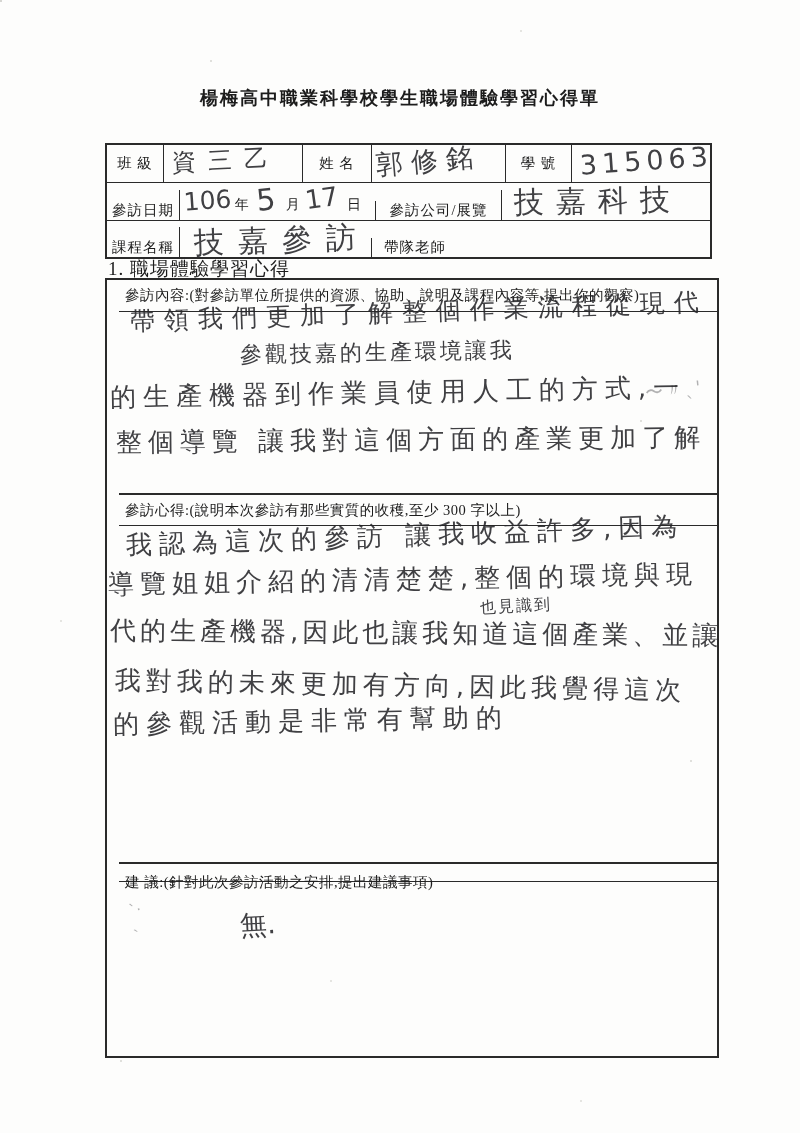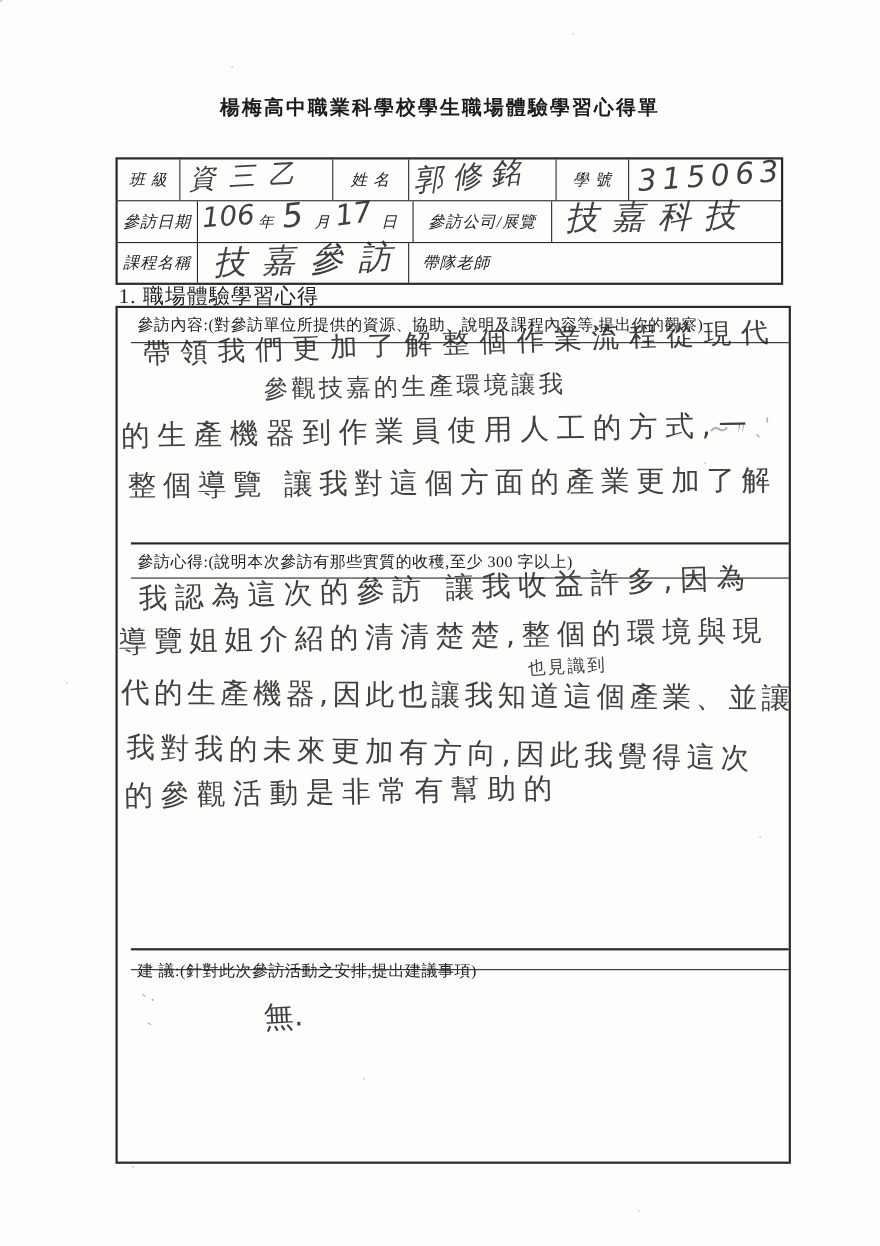--- a/index.html
+++ b/index.html
@@ -4,22 +4,22 @@
 <style>
   html,body{margin:0;padding:0;background:#e8e8e6;}
   .page{position:relative;width:800px;height:1133px;background:#fdfdfc;margin:0 auto;
         font-family:"Liberation Serif","DejaVu Serif",serif;color:#1c1c1c;overflow:hidden;}
   
   .title{position:absolute;top:86px;left:0;width:100%;text-align:center;
          font-size:18px;font-weight:700;letter-spacing:2px;}
   .sect-head{position:absolute;left:108px;top:256px;font-size:19px;letter-spacing:1px;}
   
   .itable{position:absolute;left:105px;top:143px;width:607px;border:2px solid #2a2a2a;box-sizing:border-box;}
-  .irow{display:flex;height:37px;box-sizing:border-box;font-style:italic;}
-  .irow + .irow{border-top:1px solid #2a2a2a;}
+  .irow{display:flex;height:37px;box-sizing:border-box;}
+  .irow + .irow{border-top:1px solid #2a2a2a;align-items:flex-end;}
   .icell{box-sizing:border-box;display:flex;align-items:center;overflow:visible;}
   .icell + .icell{border-left:1px solid #2a2a2a;}
   .ilabel{justify-content:center;font-size:14.5px;letter-spacing:1px;flex:none;}
   .ival{position:relative;flex:none;}
   
   .bigbox{position:absolute;left:105px;top:278px;width:614px;height:780px;
           border:2px solid #2a2a2a;box-sizing:border-box;}
   .bhead{position:absolute;left:12px;right:0;font-size:14.5px;letter-spacing:.5px;
          padding:6px 4px 0 6px;box-sizing:border-box;background:transparent;}
   .bh1{top:0;height:32px;border-bottom:1.5px solid #2a2a2a;}

